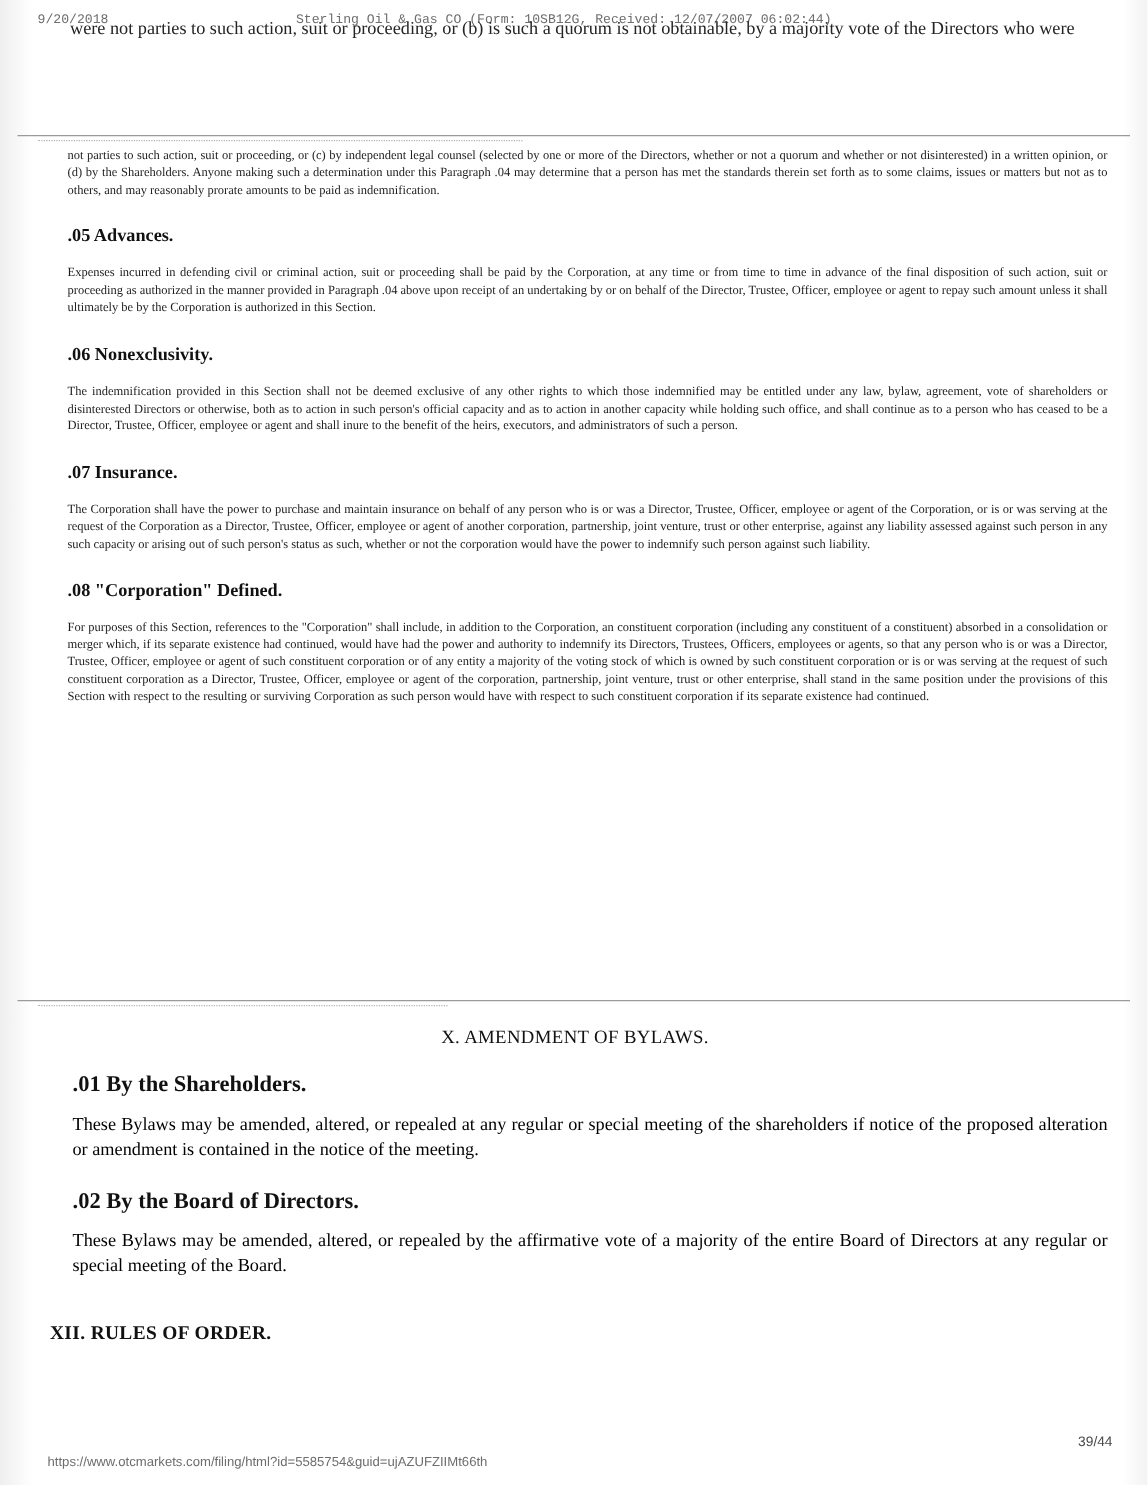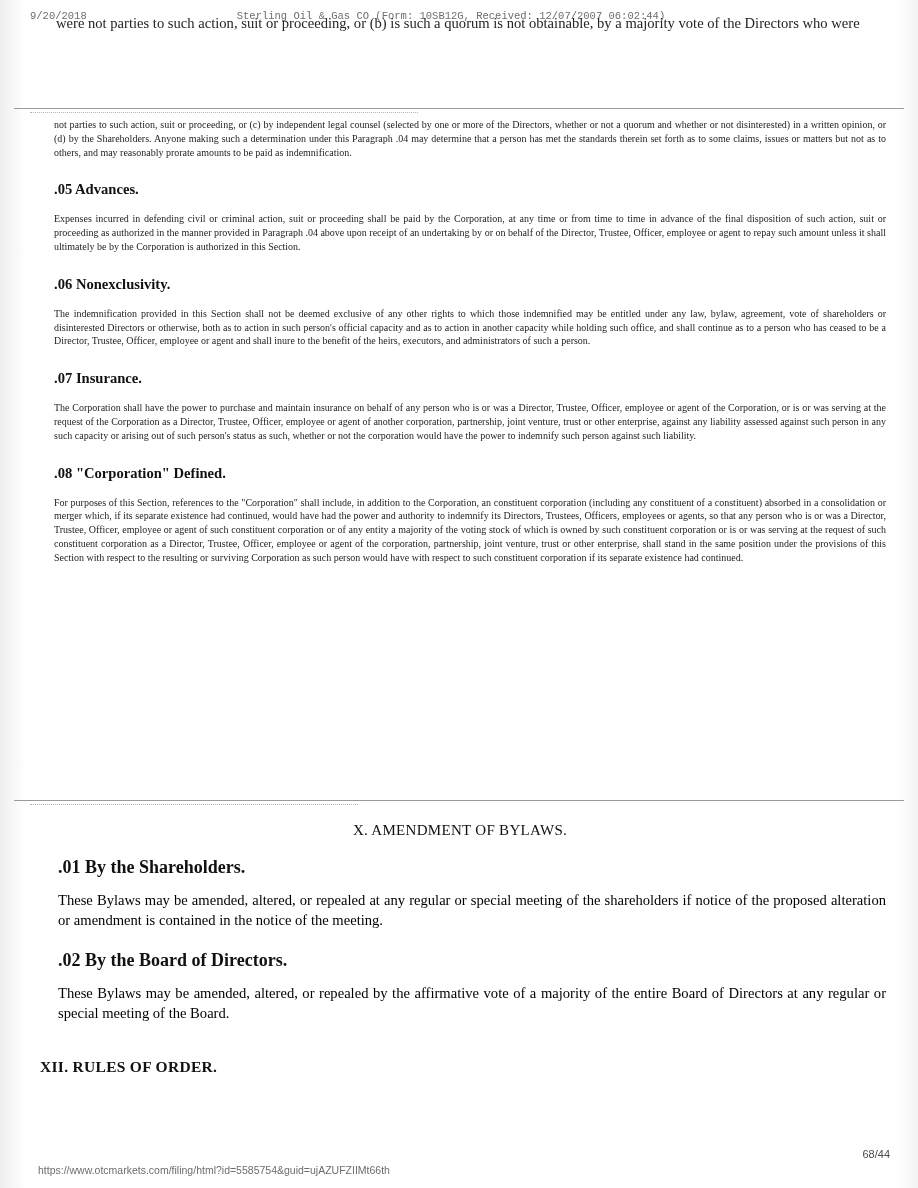--- a/index.html
+++ b/index.html
@@ -210,15 +210,15 @@
     <p class="sub-para">These Bylaws may be amended, altered, or repealed at any regular or special meeting of the shareholders if notice of the proposed alteration or amendment is contained in the notice of the meeting.</p>
 
     <div class="sub-title">.02 By the Board of Directors.</div>
     <p class="sub-para">These Bylaws may be amended, altered, or repealed by the affirmative vote of a majority of the entire Board of Directors at any regular or special meeting of the Board.</p>
 
 
     <div class="article-title3">XII.  RULES OF ORDER.</div>
   </div>
 
   <div class="browser-footer">https://www.otcmarkets.com/filing/html?id=5585754&amp;guid=ujAZUFZIIMt66th</div>
-  <div class="page-number">68/44</div>
+  <div class="page-number">39/44</div>
 
 </div>
 
 </body></html>

